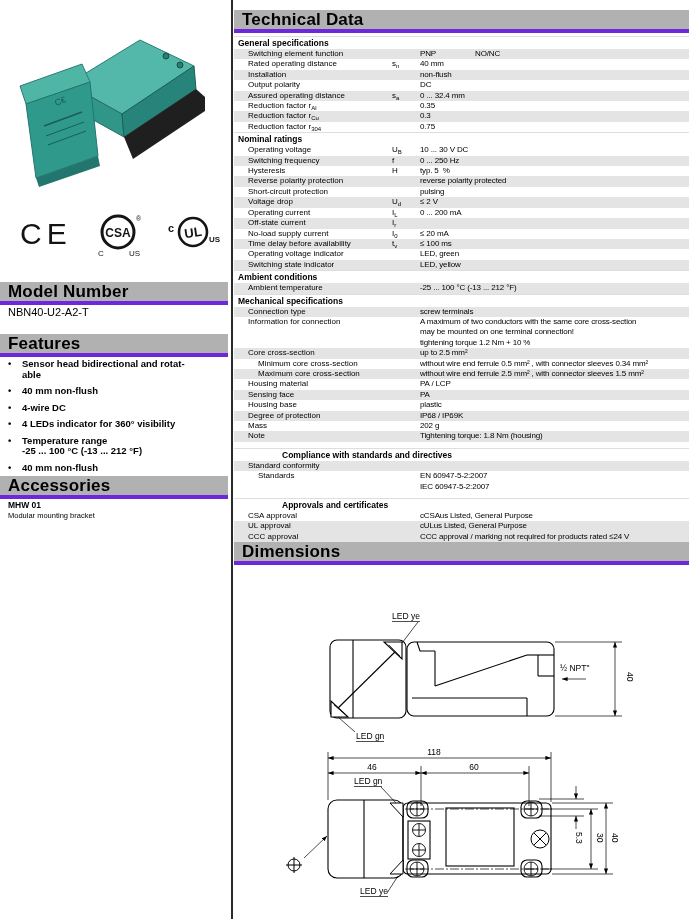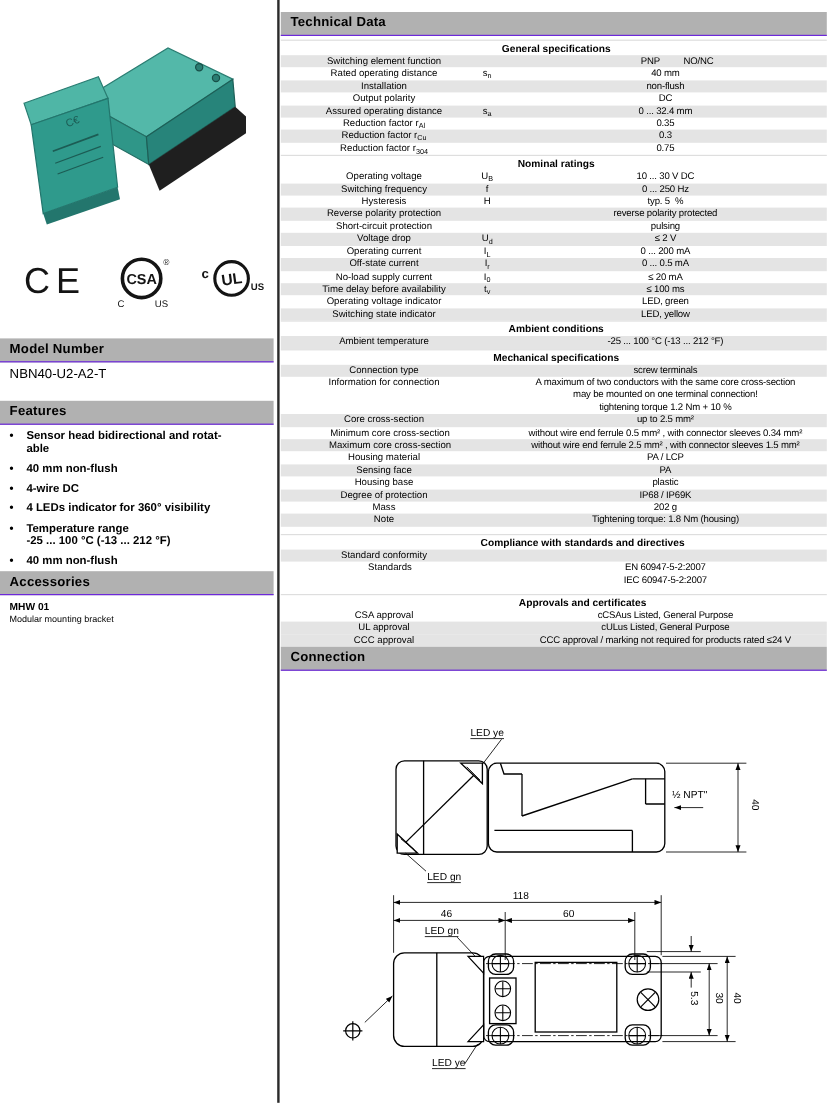--- a/index.html
+++ b/index.html
@@ -6,39 +6,39 @@
   body{
     width:689px;height:919px;position:relative;background:#fff;color:#000;
     font-family:"Liberation Sans",sans-serif;overflow:hidden;
   }
   .divider{position:absolute;left:231px;top:0;width:2px;height:919px;background:#2a2a2a;}
   
   .left-col{position:absolute;left:0;top:0;width:228px;height:919px;}
   .photo{position:absolute;left:8px;top:6px;width:205px;height:196px;}
   .marks{position:absolute;left:0;top:206px;width:228px;height:56px;}
   .bar{
-    background:#b1b1b1;border-bottom:1px solid #6d28d9;
-    font-weight:bold;font-size:11px;line-height:19px;height:19px;
+    background:#b1b1b1;border-bottom:4px solid #6d28d9;
+    font-weight:bold;font-size:17px;line-height:19px;height:19px;
     padding-left:8px;letter-spacing:.2px;
   }
   .bar-model{position:absolute;left:0;top:282px;width:220px;}
   .model-code{position:absolute;left:8px;top:306px;font-size:11px;font-weight:normal;}
   .bar-features{position:absolute;left:0;top:334px;width:220px;}
   .features-list{position:absolute;left:8px;top:359px;width:212px;}
   .feature{display:flex;margin-bottom:6px;font-size:9.5px;font-weight:bold;line-height:10.5px;}
   .feature .bullet{width:14px;flex:none;}
   .feature .ftext{white-space:pre-line;}
   .bar-accessories{position:absolute;left:0;top:476px;width:220px;}
   .acc-code{position:absolute;left:8px;top:500px;font-size:8.5px;font-weight:bold;}
   .acc-desc{position:absolute;left:8px;top:511px;font-size:7.5px;}
   
   .right-col{position:absolute;left:234px;top:0;width:455px;height:919px;}
   .bar-tech,.bar-dims{width:447px;margin-top:0;}
   .bar-tech{margin-top:10px;}
-  .tech-table{margin-top:3px;width:455px;text-align:center;}
+  .tech-table{margin-top:3px;width:455px;}
   .sec-header{font-weight:bold;font-size:8.5px;line-height:12px;height:12px;padding-left:4px;border-top:1px solid #dedede;}
   .sec-gap{margin-top:6px;padding-left:48px;}
   .row{display:flex;align-items:flex-start;font-size:8px;line-height:10.4px;min-height:10.4px;padding-left:14px;}
   .row.shaded{background:#e4e4e4;}
   .row .lbl{width:144px;flex:none;}
   .row .lbl.ind{padding-left:10px;width:134px;}
   .row .sym{width:28px;flex:none;}
   .row .val{flex:1;white-space:pre;letter-spacing:-0.15px;}
   .row .v1{display:inline-block;width:55px;}
   sub{font-size:6px;vertical-align:-2px;line-height:0;}
@@ -209,21 +209,20 @@
         <span class="val">≤ 2 V</span>
       </div>
       <div class="row">
         <span class="lbl">Operating current</span>
         <span class="sym">I<sub>L</sub></span>
         <span class="val">0 ... 200 mA</span>
       </div>
       <div class="row shaded">
         <span class="lbl">Off-state current</span>
         <span class="sym">I<sub>r</sub></span>
-        <span class="val">0 ... 0.5 mA</span>
       </div>
       <div class="row">
         <span class="lbl">No-load supply current</span>
         <span class="sym">I<sub>0</sub></span>
         <span class="val">≤ 20 mA</span>
       </div>
       <div class="row shaded">
         <span class="lbl">Time delay before availability</span>
         <span class="sym">t<sub>v</sub></span>
         <span class="val">≤ 100 ms</span>
@@ -325,21 +324,21 @@
         <span class="sym"></span>
         <span class="val">cULus Listed, General Purpose</span>
       </div>
       <div class="row shaded">
         <span class="lbl">CCC approval</span>
         <span class="sym"></span>
         <span class="val">CCC approval / marking not required for products rated ≤24 V</span>
       </div>
     </div>
 
-  <div class="bar bar-dims">Connection</div>
+  <div class="bar bar-dims">Dimensions</div>
 
   <div class="dims-area">
 
     <svg class="dwg1" width="352" height="142" viewBox="0 0 352 142">
       <defs>
         <marker id="ar1" markerWidth="9" markerHeight="8" refX="8" refY="3" orient="auto-start-reverse">
           <path d="M0,0 L8,3 L0,6 z" fill="#000"></path>
         </marker>
       </defs>
 

